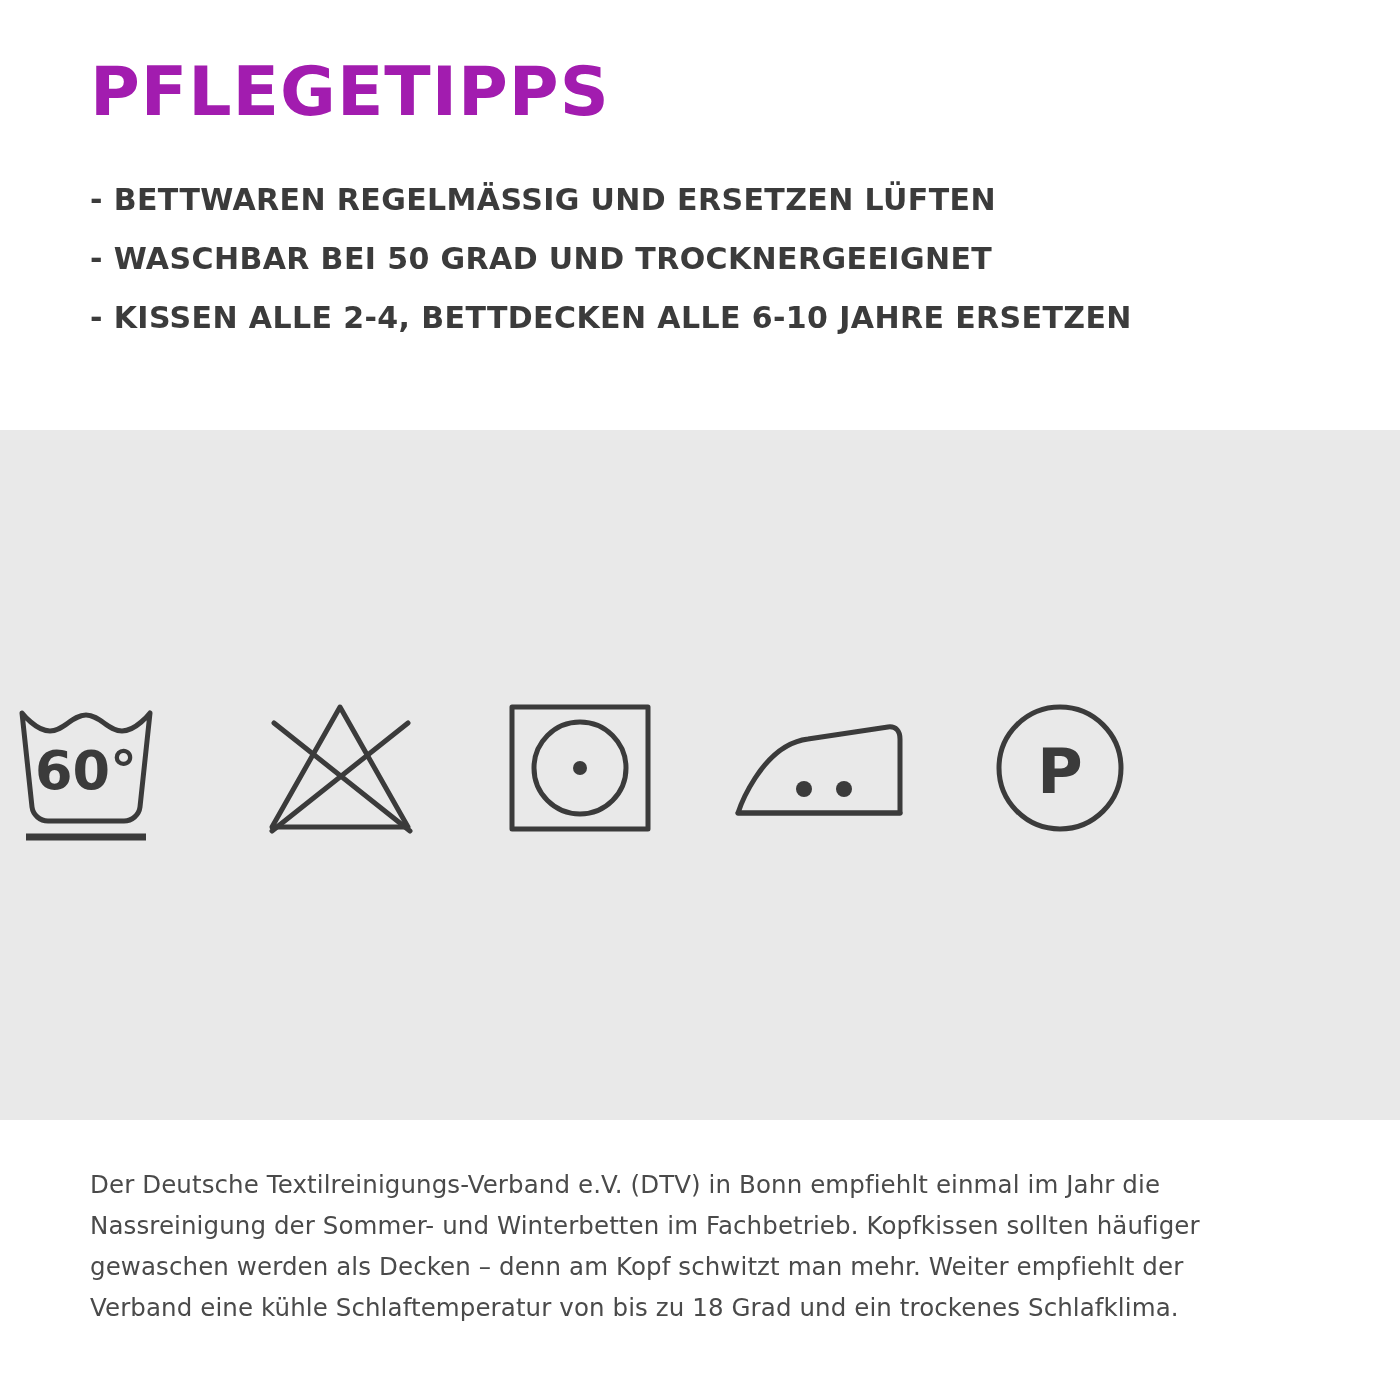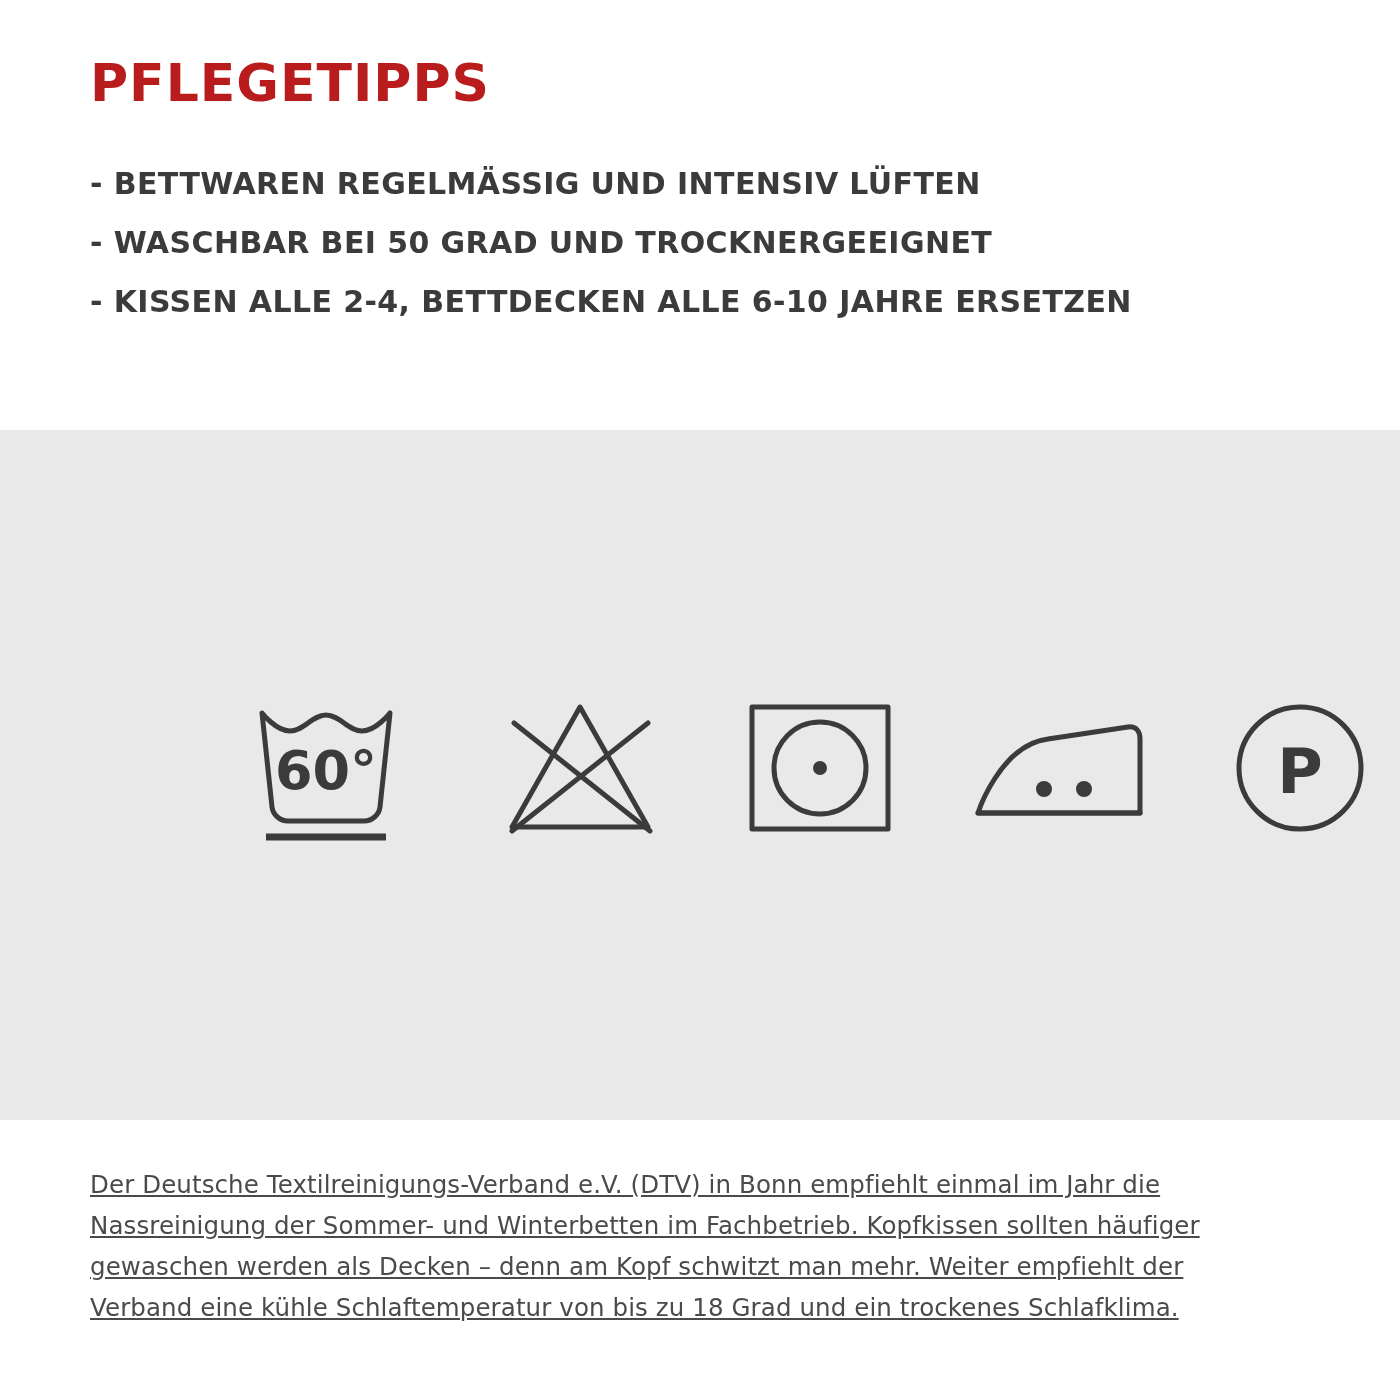--- a/index.html
+++ b/index.html
@@ -24,24 +24,24 @@
 
   
   .header {
     padding: 56px 90px 0 90px;
     height: 430px;
     box-sizing: border-box;
     background: #ffffff;
   }
   .title {
     font-family: "DejaVu Sans", sans-serif;
-    font-size: 52px;
+    font-size: 68px;
     font-weight: bold;
     letter-spacing: 1px;
-    color: #b91c1c;
+    color: #a21caf;
     line-height: 1.05;
     margin: 0 0 58px 0;
     white-space: nowrap;
   }
   .bullets {
     margin: 0;
     padding: 0;
     list-style: none;
   }
   .bullet {
@@ -55,21 +55,21 @@
     white-space: nowrap;
   }
 
   
   .symbol-band {
     background: #e9e9e9;
     height: 690px;
     position: relative;
     display: flex;
     align-items: center;
-    justify-content: flex-end;
+    justify-content: flex-start;
   }
   .symbols {
     display: flex;
     align-items: center;
     justify-content: space-between;
     width: 1160px;
     margin-top: -10px;
   }
   .symbol {
     width: 200px;
@@ -87,32 +87,31 @@
     background: #ffffff;
   }
   .footer-text {
     font-family: "DejaVu Sans", sans-serif;
     font-size: 24.5px;
     line-height: 1.68;
     color: #4a4a4a;
     letter-spacing: 0.1px;
     max-width: 1130px;
     margin: 0;
-    text-decoration: underline;
   }
 </style>
 </head>
 <body>
 
 <div class="page">
 
   <div class="header">
     <h1 class="title">PFLEGETIPPS</h1>
     <ul class="bullets">
-      <li class="bullet">- BETTWAREN REGELMÄSSIG UND INTENSIV LÜFTEN</li>
+      <li class="bullet">- BETTWAREN REGELMÄSSIG UND ERSETZEN LÜFTEN</li>
       <li class="bullet">- WASCHBAR BEI 50 GRAD UND TROCKNERGEEIGNET</li>
       <li class="bullet">- KISSEN ALLE 2-4, BETTDECKEN ALLE 6-10 JAHRE ERSETZEN</li>
     </ul>
   </div>
 
   <div class="symbol-band">
     <div class="symbols">
 
       <div class="symbol">
         <svg width="200" height="170" viewBox="0 0 200 170" xmlns="http://www.w3.org/2000/svg">

